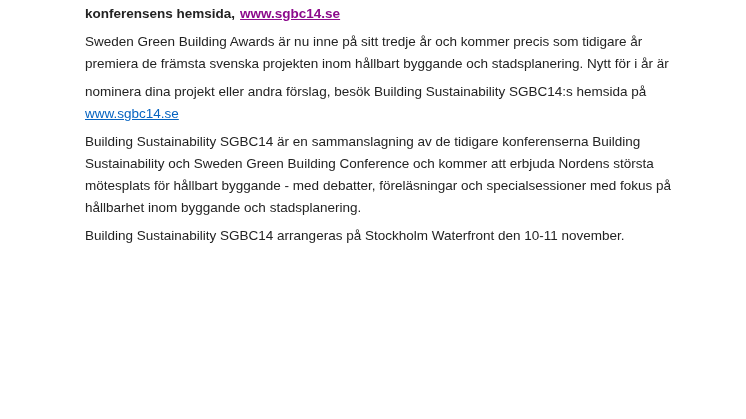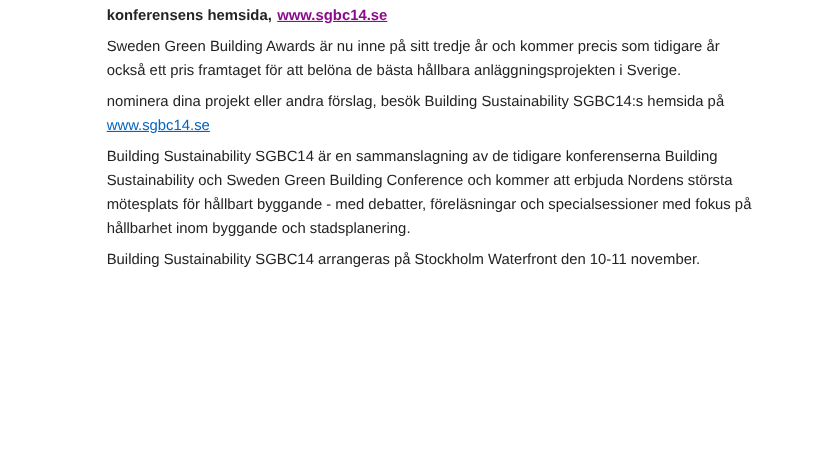--- a/index.html
+++ b/index.html
@@ -12,21 +12,21 @@
     width: 746px;
     height: 419px;
     overflow: hidden;
     font-family: "Liberation Sans", "DejaVu Sans", sans-serif;
     color: var(--text-color, #232323);
   }
   .page {
     padding: 3px 40px 0 85px;
   }
   .para {
-    margin: 0 0 6px 12px;
+    margin: 0 0 6px 0;
     font-size: 13.5px;
   }
   .line {
     display: block;
     line-height: 22px;
     white-space: nowrap;
   }
   .intro-line {
     font-weight: 700;
   }
@@ -48,21 +48,21 @@
 <body style="background: rgb(255, 255, 255);">
 
 <div class="page">
 
   <p class="para intro-line">
     <span class="line">konferensens hemsida,</span><a class="doc-link visited-link">www.sgbc14.se</a>
   </p>
 
   <p class="para">
     <span class="line">Sweden Green Building Awards är nu inne på sitt tredje år och kommer precis som tidigare år</span>
-    <span class="line">också ett pris framtaget för att belöna de bästa hållbara anläggningsprojekten i Sverige.</span>
+    <span class="line">premiera de främsta svenska projekten inom hållbart byggande och stadsplanering. Nytt för i år är</span>
   </p>
 
 
 
   <p class="para">
     <span class="line">nominera dina projekt eller andra förslag, besök Building Sustainability SGBC14:s hemsida på</span>
     <a class="line doc-link hyperlink">www.sgbc14.se</a>
   </p>
 
   <p class="para">

